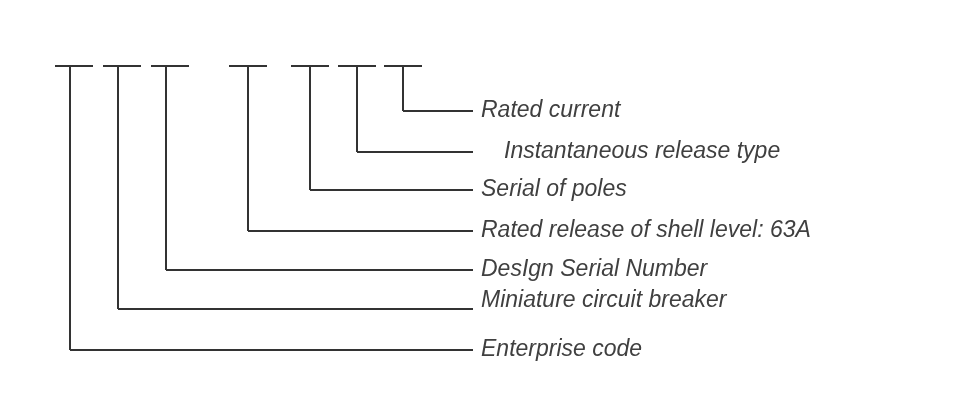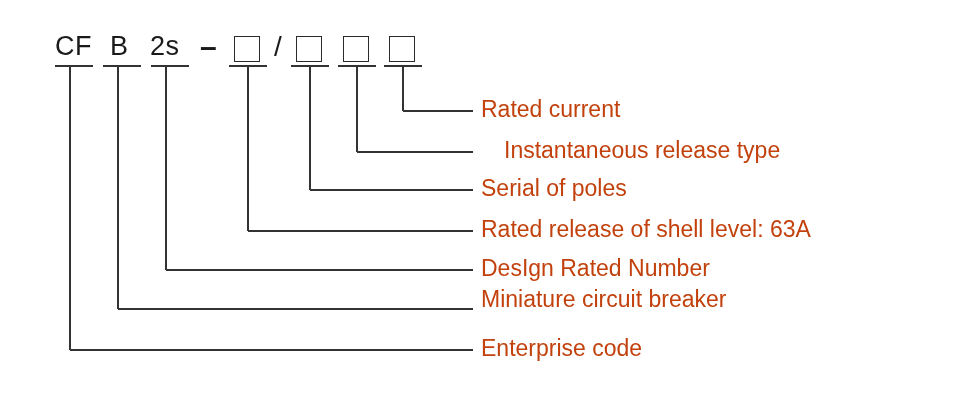--- a/index.html
+++ b/index.html
@@ -66,21 +66,22 @@
     height: 407px;
   }
 
   
   .label-text {
     position: absolute;
     left: 481px;
     font-size: 23px;
     line-height: 23px;
     white-space: nowrap;
-    color: #c2410c;
+    color: #404040;
+    font-style: italic;
   }
 </style>
 </head>
 <body>
 
 <div id="diagram-root">
 
   <svg id="leader-lines" width="953" height="407" viewBox="0 0 953 407" xmlns="http://www.w3.org/2000/svg">
       <line x1="55" y1="66" x2="93" y2="66" stroke="#333333" stroke-width="1.6" shape-rendering="crispEdges"></line>
       <line x1="103" y1="66" x2="141" y2="66" stroke="#333333" stroke-width="1.6" shape-rendering="crispEdges"></line>
@@ -98,35 +99,24 @@
       <line x1="248" y1="66" x2="248" y2="231" stroke="#333333" stroke-width="1.6" shape-rendering="crispEdges"></line>
       <line x1="248" y1="231" x2="473" y2="231" stroke="#333333" stroke-width="1.6" shape-rendering="crispEdges"></line>
       <line x1="166" y1="66" x2="166" y2="270" stroke="#333333" stroke-width="1.6" shape-rendering="crispEdges"></line>
       <line x1="166" y1="270" x2="473" y2="270" stroke="#333333" stroke-width="1.6" shape-rendering="crispEdges"></line>
       <line x1="118" y1="66" x2="118" y2="309" stroke="#333333" stroke-width="1.6" shape-rendering="crispEdges"></line>
       <line x1="118" y1="309" x2="473" y2="309" stroke="#333333" stroke-width="1.6" shape-rendering="crispEdges"></line>
       <line x1="70" y1="66" x2="70" y2="350" stroke="#333333" stroke-width="1.6" shape-rendering="crispEdges"></line>
       <line x1="70" y1="350" x2="473" y2="350" stroke="#333333" stroke-width="1.6" shape-rendering="crispEdges"></line>
     </svg>
 
-  <div class="code-row">
-      <span class="code-token" style="left: 55px; top: 33px;">CF</span>
-      <span class="code-token" style="left: 110px; top: 33px;">B</span>
-      <span class="code-token" style="left: 150px; top: 33px;">2s</span>
-      <span class="code-token dash" style="left: 200px; top: 33px;">–</span>
-      <div class="code-box" style="left: 234px; top: 36px;"></div>
-      <span class="code-token slash" style="left: 274px; top: 33px;">/</span>
-      <div class="code-box" style="left: 296px; top: 36px;"></div>
-      <div class="code-box" style="left: 343px; top: 36px;"></div>
-      <div class="code-box" style="left: 389px; top: 36px;"></div>
-    </div>
 
   <div id="labels-layer">
       <div class="label-text" style="top: 98px;">Rated current</div>
       <div class="label-text" style="top: 139px; margin-left: 23px;">Instantaneous release type</div>
       <div class="label-text" style="top: 177px;">Serial of poles</div>
       <div class="label-text" style="top: 218px;">Rated release of shell level: 63A</div>
-      <div class="label-text" style="top: 257px;">DesIgn Rated Number</div>
+      <div class="label-text" style="top: 257px;">DesIgn Serial Number</div>
       <div class="label-text" style="top: 288px;">Miniature circuit breaker</div>
       <div class="label-text" style="top: 337px;">Enterprise code</div>
     </div>
 
 </div>
 
 </body></html>

